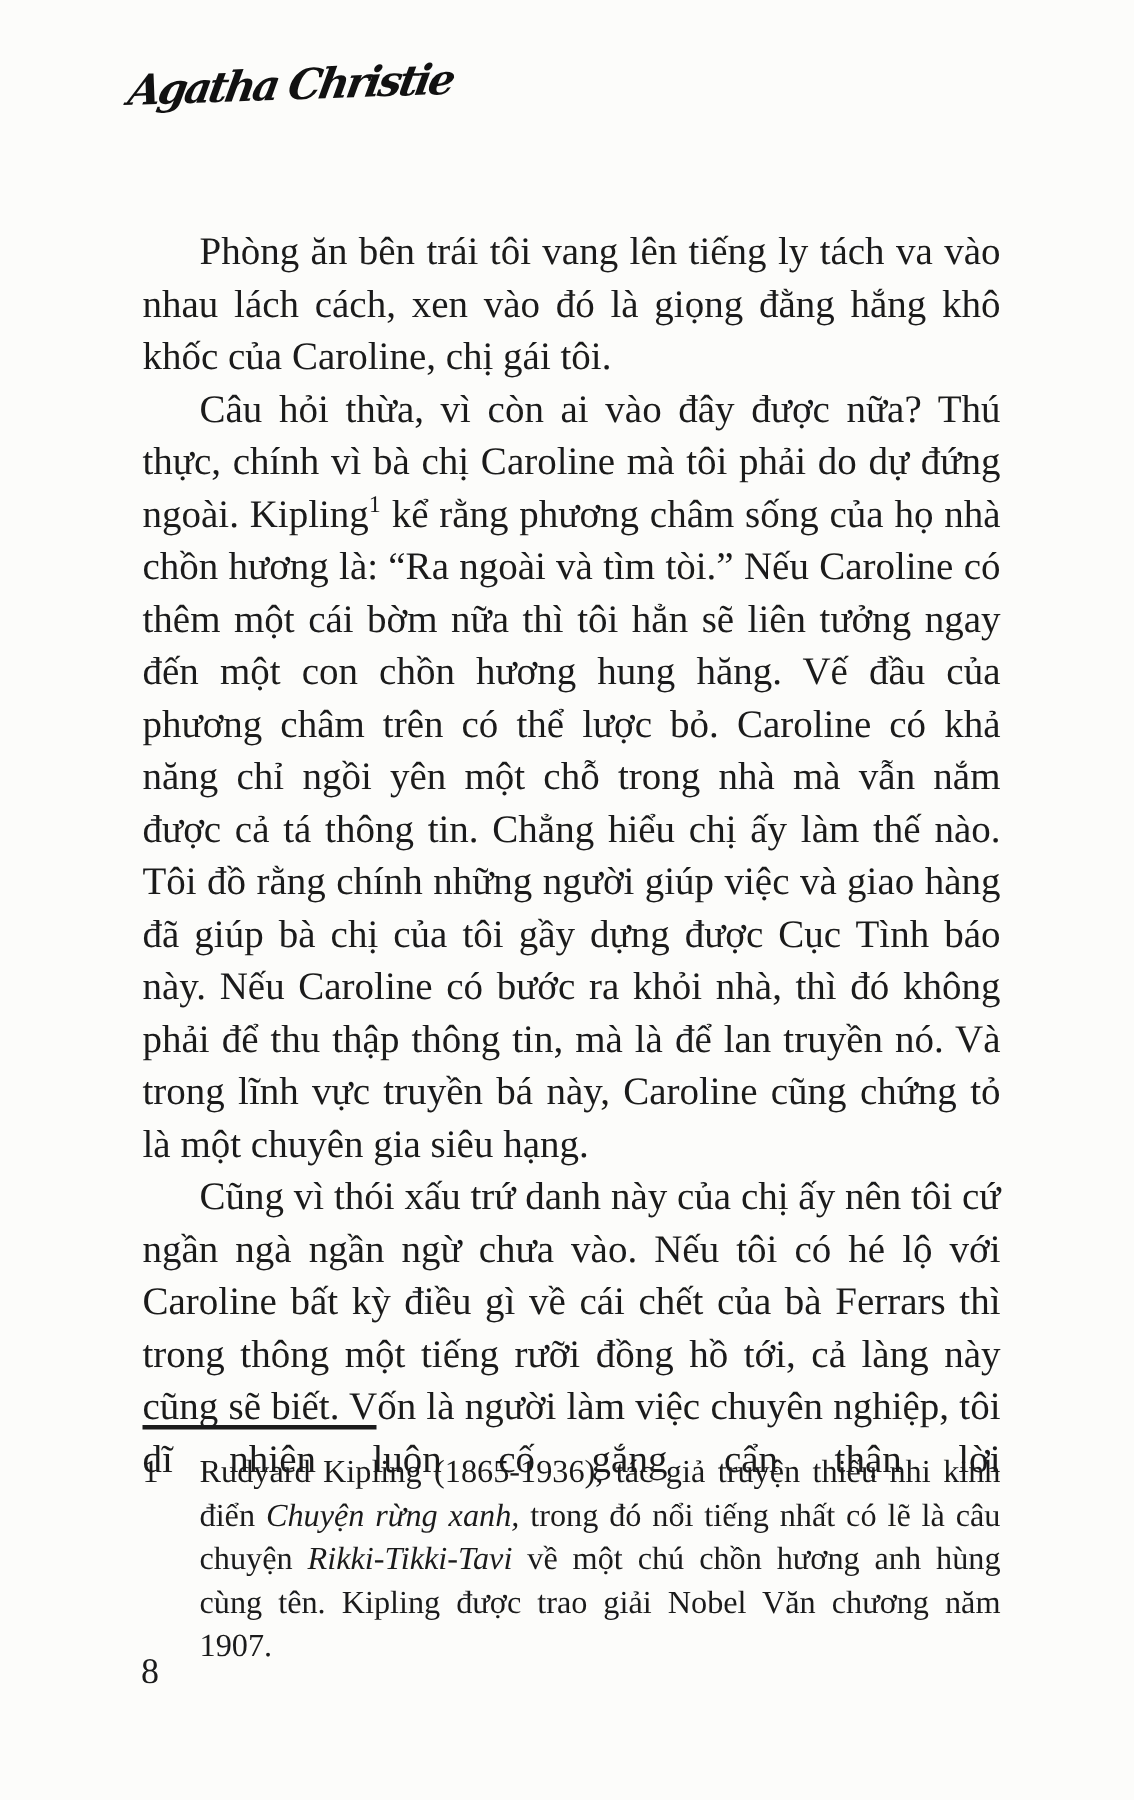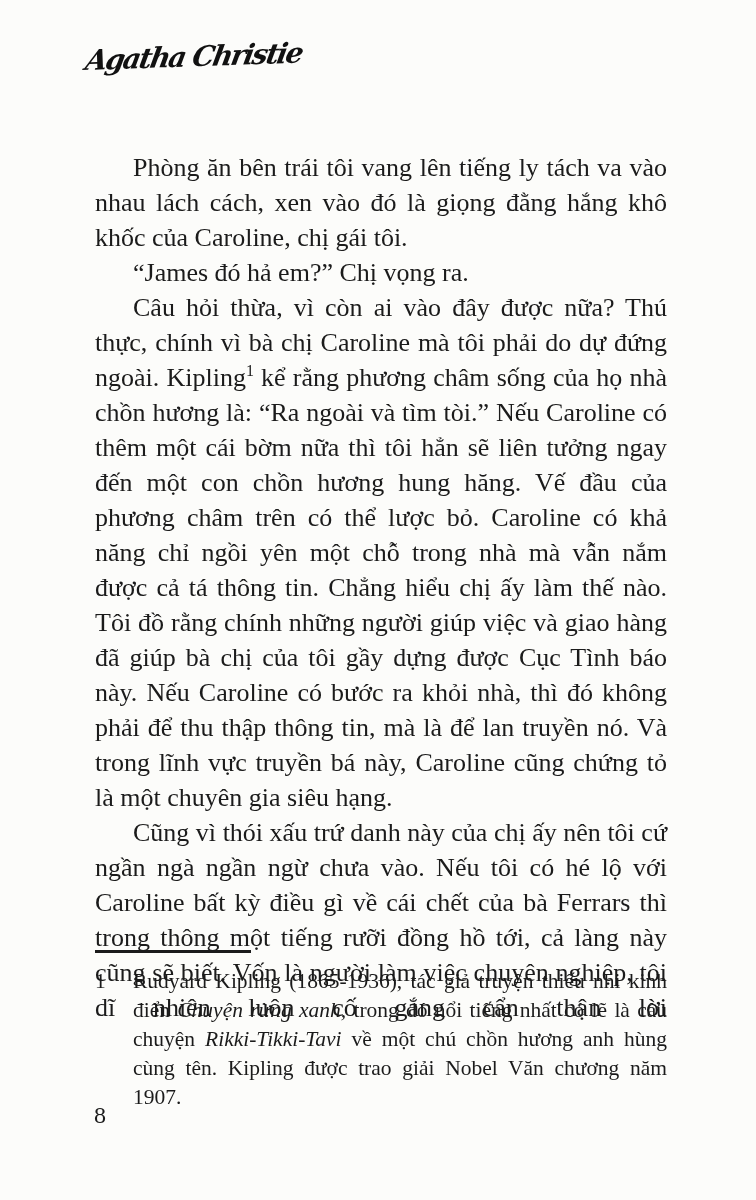--- a/index.html
+++ b/index.html
@@ -89,21 +89,20 @@
 </style>
 </head>
 <body>
 
 <div class="page">
 
   <div class="signature">Agatha Christie</div>
 
   <div class="body-text">
       <p><span>Phòng ăn bên trái tôi vang lên tiếng ly tách va vào nhau lách cách, xen vào đó là giọng đằng hắng khô khốc của Caroline, chị gái tôi.</span></p>
-      <p><span>“James đó hả em?” Chị vọng ra.</span></p>
       <p><span>Câu hỏi thừa, vì còn ai vào đây được nữa? Thú thực, chính vì bà chị Caroline mà tôi phải do dự đứng ngoài. Kipling</span><sup>1</sup><span> kể rằng phương châm sống của họ nhà chồn hương là: “Ra ngoài và tìm tòi.” Nếu Caroline có thêm một cái bờm nữa thì tôi hẳn sẽ liên tưởng ngay đến một con chồn hương hung hăng. Vế đầu của phương châm trên có thể lược bỏ. Caroline có khả năng chỉ ngồi yên một chỗ trong nhà mà vẫn nắm được cả tá thông tin. Chẳng hiểu chị ấy làm thế nào. Tôi đồ rằng chính những người giúp việc và giao hàng đã giúp bà chị của tôi gầy dựng được Cục Tình báo này. Nếu Caroline có bước ra khỏi nhà, thì đó không phải để thu thập thông tin, mà là để lan truyền nó. Và trong lĩnh vực truyền bá này, Caroline cũng chứng tỏ là một chuyên gia siêu hạng.</span></p>
       <p class="continues"><span>Cũng vì thói xấu trứ danh này của chị ấy nên tôi cứ ngần ngà ngần ngừ chưa vào. Nếu tôi có hé lộ với Caroline bất kỳ điều gì về cái chết của bà Ferrars thì trong thông một tiếng rưỡi đồng hồ tới, cả làng này cũng sẽ biết. Vốn là người làm việc chuyên nghiệp, tôi dĩ nhiên luôn cố gắng cẩn thận lời</span></p>
     </div>
 
   <div class="footnote-block">
     <div class="footnote-rule"></div>
     <div class="footnote">
       <div class="footnote-marker">1</div>
       <div class="footnote-text"><span>Rudyard Kipling (1865-1936), tác giả truyện thiếu nhi kinh điển </span><em>Chuyện rừng xanh,</em><span> trong đó nổi tiếng nhất có lẽ là câu chuyện </span><em>Rikki-Tikki-Tavi</em><span> về một chú chồn hương anh hùng cùng tên. Kipling được trao giải Nobel Văn chương năm 1907.</span></div>
     </div>

